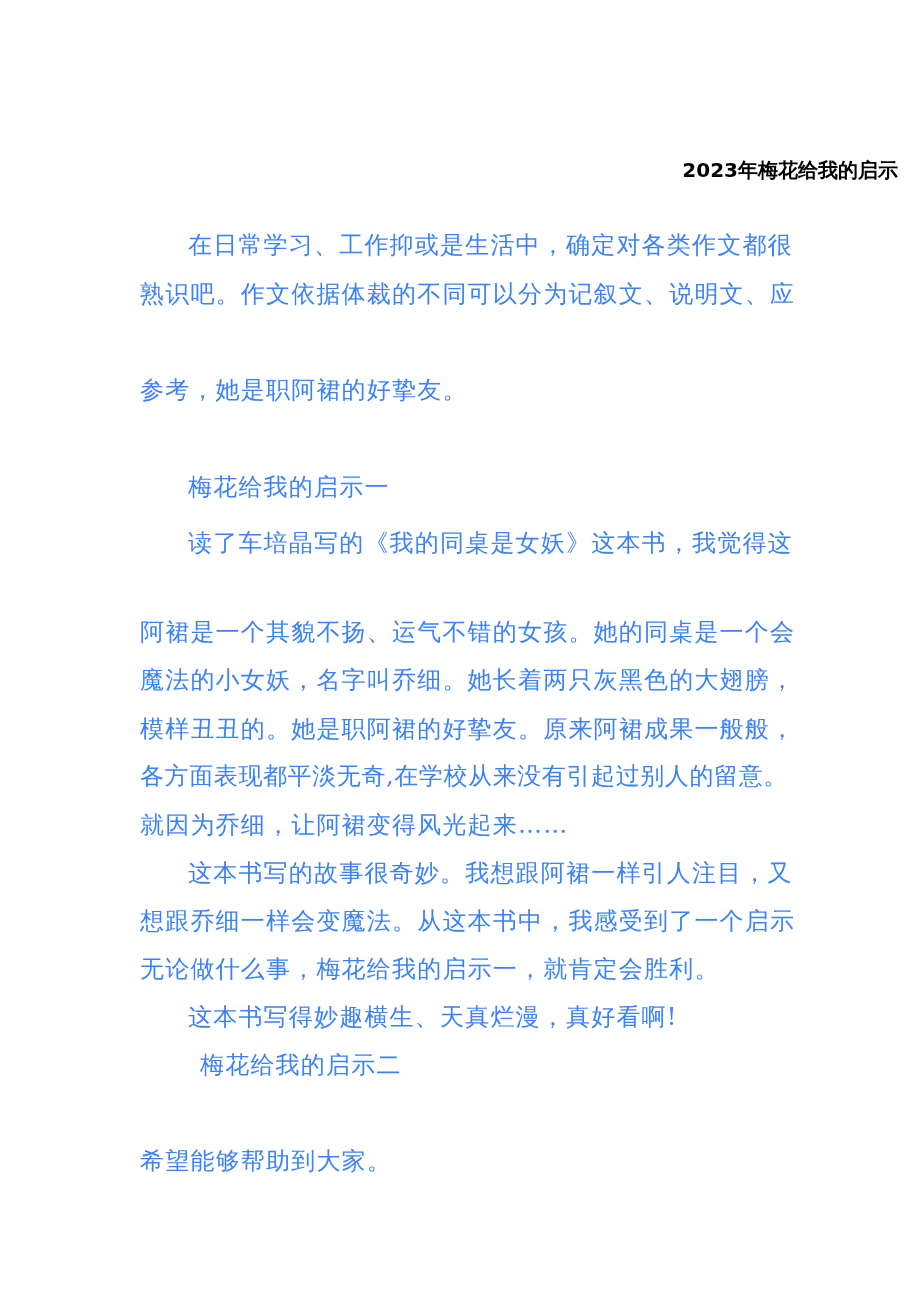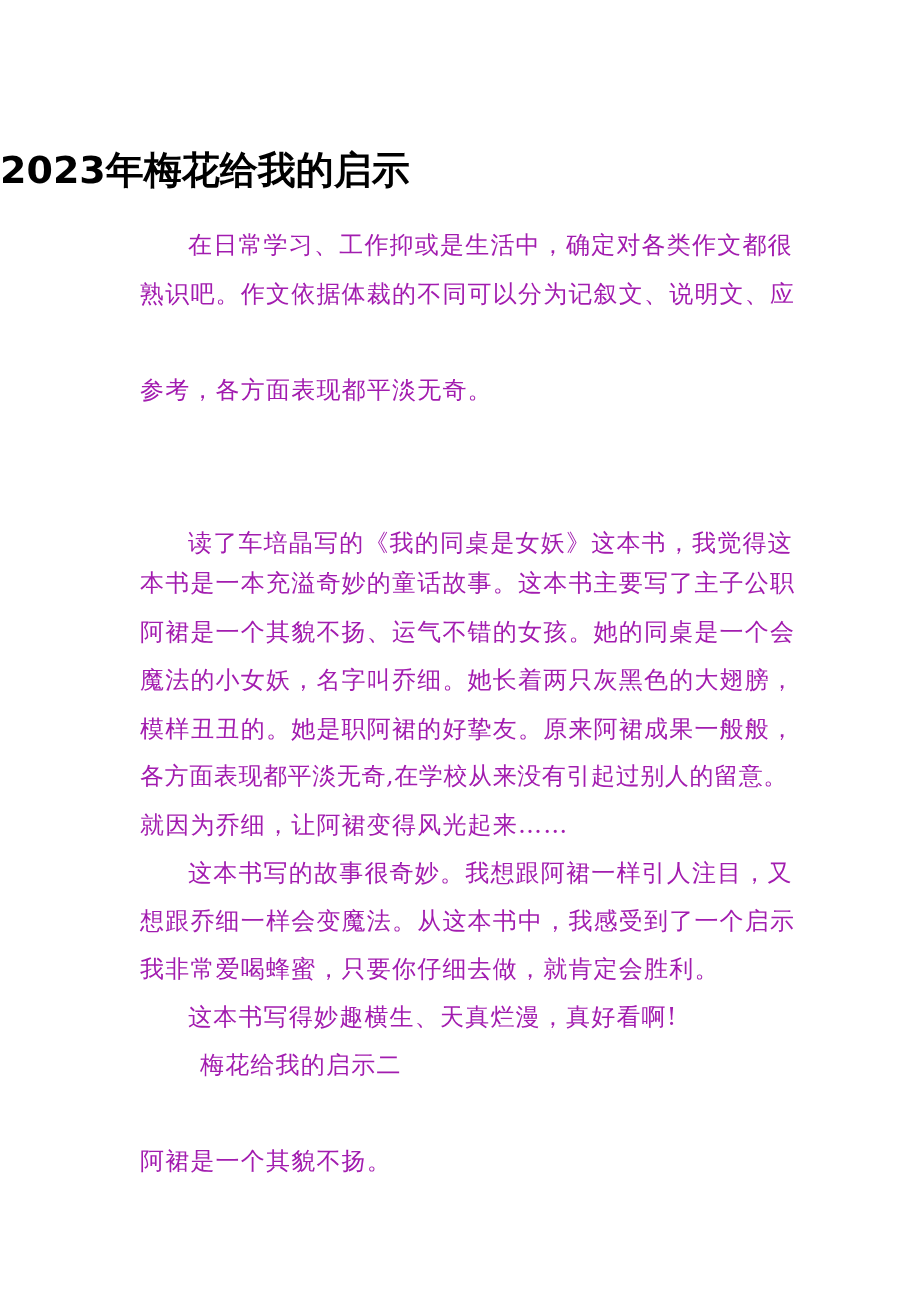--- a/index.html
+++ b/index.html
@@ -1,47 +1,47 @@
 <!DOCTYPE html>
 <html><head>
 <meta charset="utf-8">
 <style>
   html, body { margin:0; padding:0; background:#ffffff; }
   body { width:920px; height:1302px; position:relative; overflow:hidden;
          font-family:"DejaVu Serif","Liberation Serif",serif; color:#111; }
   .page { position:absolute; left:0; top:0; width:920px; height:1302px; background:#fff; }
-  .title { position:absolute; left:0; width:898px; top:148px; text-align:left;
+  .title { position:absolute; left:0; width:898px; top:148px; text-align:right;
            font-family:"DejaVu Sans","Liberation Sans",sans-serif; font-weight:bold;
-           font-size:38px; line-height:44px; color:#000; letter-spacing:0px; }
+           font-size:20px; line-height:44px; color:#000; letter-spacing:0px; }
   .line { position:absolute; left:140px; white-space:nowrap; font-size:24px; line-height:30px;
-          color:#a21caf; letter-spacing:1.2px; }
+          color:#3b82f6; letter-spacing:1.2px; }
   .indent { left:188px; }
   .indent2 { left:200px; }
 </style>
 </head>
 <body>
 
 <div class="page">
   <div class="title">2023年梅花给我的启示</div>
 
   <div class="line indent" style="top:230px">在日常学习、工作抑或是生活中，确定对各类作文都很</div>
   <div class="line" style="top:279px">熟识吧。作文依据体裁的不同可以分为记叙文、说明文、应</div>
-  <div class="line" style="top:375px">参考，各方面表现都平淡无奇。</div>
+  <div class="line" style="top:375px">参考，她是职阿裙的好挚友。</div>
 
+  <div class="line indent" style="top:472px">梅花给我的启示一</div>
 
   <div class="line indent" style="top:528px">读了车培晶写的《我的同桌是女妖》这本书，我觉得这</div>
-  <div class="line" style="top:568px">本书是一本充溢奇妙的童话故事。这本书主要写了主子公职</div>
   <div class="line" style="top:617px">阿裙是一个其貌不扬、运气不错的女孩。她的同桌是一个会</div>
   <div class="line" style="top:665px">魔法的小女妖，名字叫乔细。她长着两只灰黑色的大翅膀，</div>
   <div class="line" style="top:714px">模样丑丑的。她是职阿裙的好挚友。原来阿裙成果一般般，</div>
   <div class="line" style="top:761px; letter-spacing:0.6px">各方面表现都平淡无奇,在学校从来没有引起过别人的留意。</div>
   <div class="line indent" style="top:858px">这本书写的故事很奇妙。我想跟阿裙一样引人注目，又</div>
 
   <div class="line" style="top:810px">就因为乔细，让阿裙变得风光起来……</div>
   <div class="line" style="top:906px">想跟乔细一样会变魔法。从这本书中，我感受到了一个启示</div>
-  <div class="line" style="top:954px">我非常爱喝蜂蜜，只要你仔细去做，就肯定会胜利。</div>
+  <div class="line" style="top:954px">无论做什么事，梅花给我的启示一，就肯定会胜利。</div>
 
   <div class="line indent" style="top:1002px">这本书写得妙趣横生、天真烂漫，真好看啊!</div>
 
   <div class="line indent2" style="top:1050px">梅花给我的启示二</div>
 
-  <div class="line" style="top:1146px">阿裙是一个其貌不扬。</div>
+  <div class="line" style="top:1146px">希望能够帮助到大家。</div>
 </div>
 
 </body></html>

